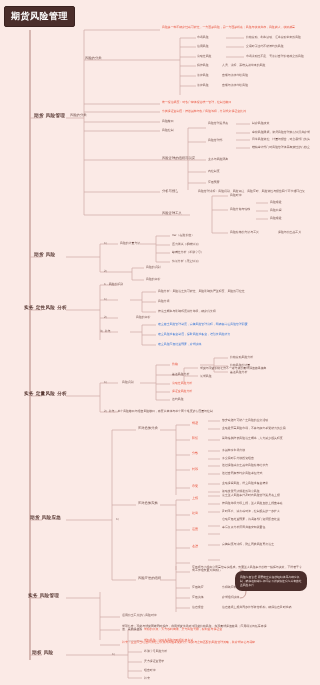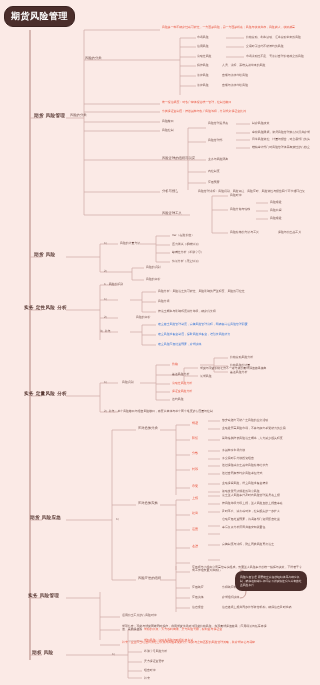--- a/index.html
+++ b/index.html
@@ -7,21 +7,21 @@
     width:310px;height:685px;
     background:#fbeae6;
     font-family:"DejaVu Sans","Liberation Sans",sans-serif;
     overflow:hidden;position:relative;
   }
   #map{position:absolute;inset:0;}
   
   .root{
     position:absolute;left:4px;top:6px;
     background:#4b2e2b;color:#ffffff;
-    border:1px solid #3a2220;border-radius:9px;
+    border:1px solid #3a2220;border-radius:2px;
     padding:3px 6px;font-size:9px;font-weight:bold;
     letter-spacing:.5px;white-space:nowrap;z-index:5;
   }
   
   svg.lines{position:absolute;left:0;top:0;width:310px;height:685px;z-index:1;}
   svg.lines path,svg.lines line{fill:none;stroke:#cfa9a3;stroke-width:.7;}
   svg.lines .spine{stroke:#b98d86;stroke-width:1.1;}
   
   .n{position:absolute;z-index:3;white-space:nowrap;
      font-size:2.9px;line-height:1.15;color:#6b4a45;}

